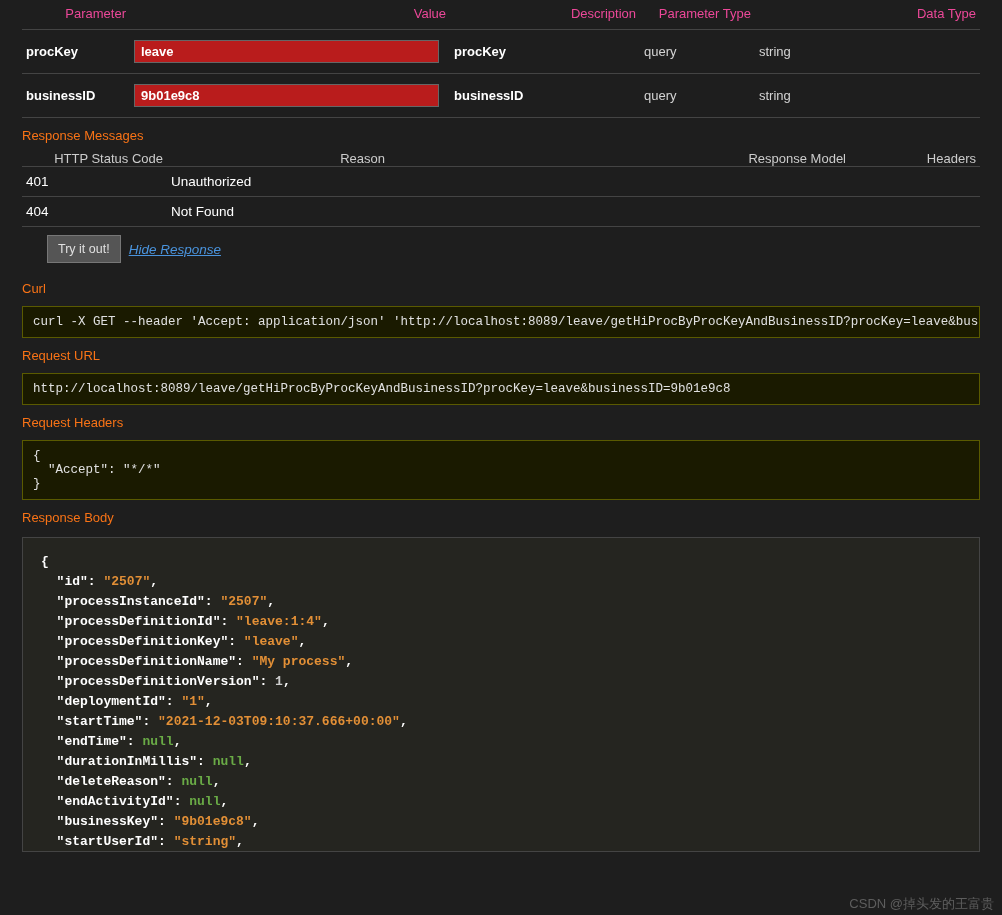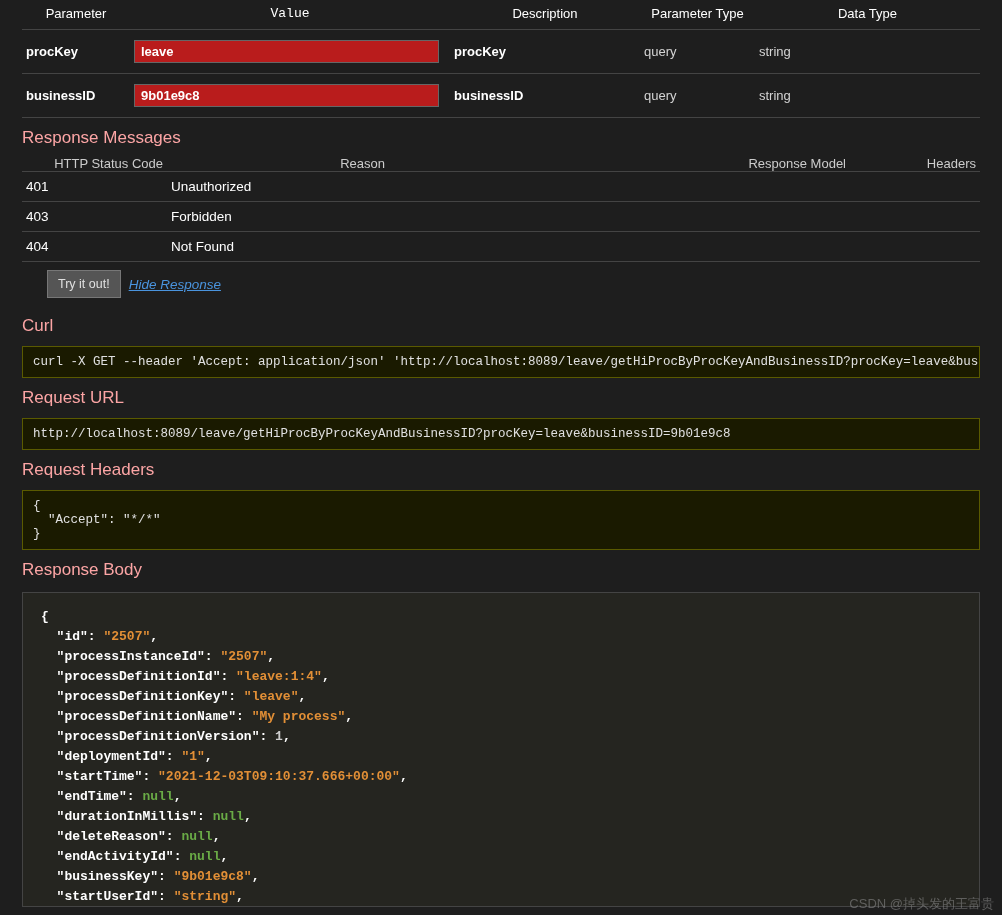--- a/index.html
+++ b/index.html
@@ -16,23 +16,23 @@
       width: 1002px;
     }
     .container {
       padding: 0 22px 20px 22px;
     }
     table {
       width: 100%;
       border-collapse: collapse;
     }
     .params-table th {
-      text-align: center;
+      text-align: right;
       font-weight: normal;
-      color: #ffffff;
+      color: #ec4899;
       padding: 6px 4px 8px 4px;
       border-bottom: 1px solid #444;
       font-size: 13px;
     }
     .params-table td {
       padding: 10px 4px;
       border-bottom: 1px solid #444;
       vertical-align: middle;
     }
     .params-table .param-name {
@@ -48,22 +48,22 @@
       background-color: #b91c1c;
       border: 1px solid #666;
       color: #ffffff;
       font-weight: bold;
       padding: 3px 6px;
       width: 305px;
       font-size: 13px;
       font-family: inherit;
     }
     .section-header {
-      color: #fca5a5;
-      font-size: 17px;
+      color: #f97316;
+      font-size: 13px;
       padding: 10px 0 4px 0;
       font-weight: normal;
     }
     .response-msgs-table th {
       text-align: right;
       font-weight: normal;
       color: #cccccc;
       padding: 4px 4px 0 4px;
       border-bottom: 1px solid #444;
       font-size: 13px;
@@ -170,21 +170,21 @@
   </style>
 </head>
 <body>
 
 <div class="container">
 
   <table class="params-table">
     <thead>
       <tr>
         <th>Parameter</th>
-        <th style="width:320px;font-family:Liberation Mono, monospace;">Value</th>
+        <th style="width:320px;">Value</th>
         <th style="width:190px;">Description</th>
         <th style="width:115px;margin-top:48px;">Parameter Type</th>
         <th>Data Type</th>
       </tr>
     </thead>
     <tbody id="params-body">
         <tr>
           <td class="param-name">procKey</td>
           <td><input type="text" value="leave" style=""></td>
           <td class="param-desc">procKey</td>
@@ -208,26 +208,20 @@
         <th class="col-status">HTTP Status Code</th>
         <th class="col-reason">Reason</th>
         <th class="col-model">Response Model</th>
         <th class="col-headers">Headers</th>
       </tr>
     </thead>
     <tbody id="response-msgs-body">
         <tr>
           <td>401</td>
           <td>Unauthorized</td>
-          <td></td>
-          <td></td>
-        </tr>
-        <tr>
-          <td>403</td>
-          <td>Forbidden</td>
           <td></td>
           <td></td>
         </tr>
         <tr>
           <td>404</td>
           <td>Not Found</td>
           <td></td>
           <td></td>
         </tr>
       </tbody>

